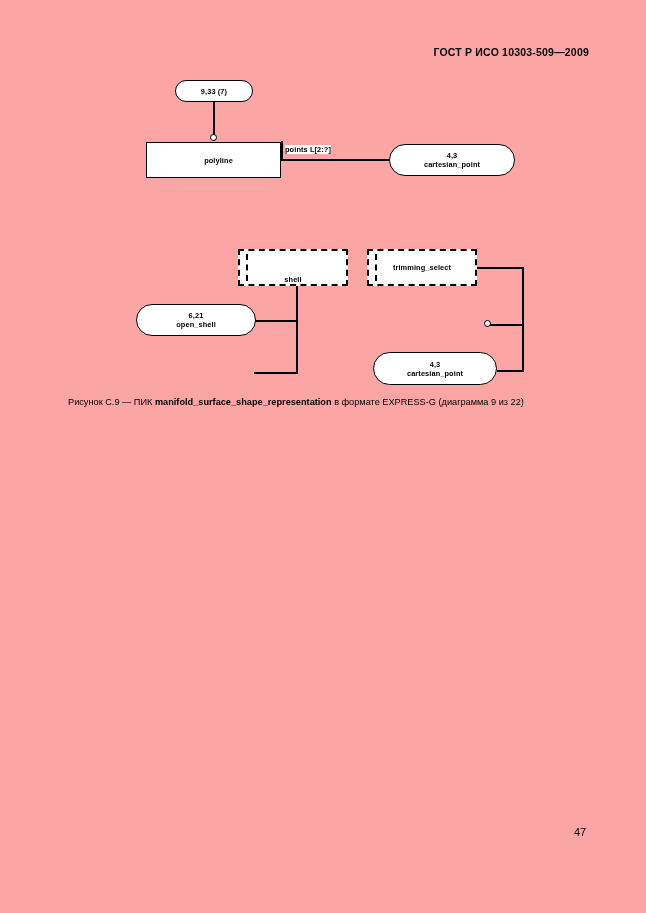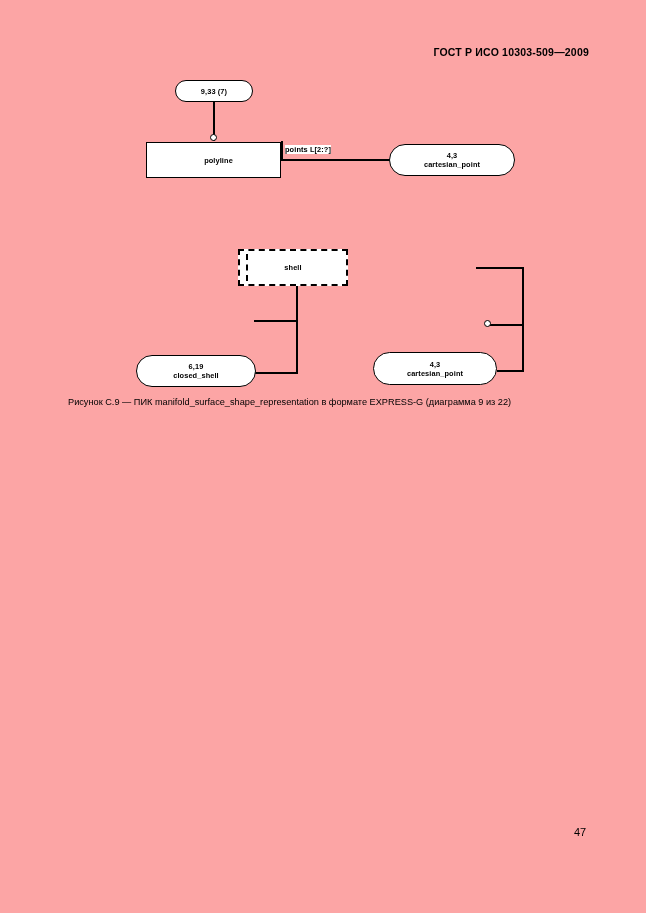--- a/index.html
+++ b/index.html
@@ -43,21 +43,21 @@
   .figure-caption {
     position: absolute;
     left: 68px;
     top: 396px;
     width: 530px;
     font-size: 9.2px;
     line-height: 13px;
     white-space: nowrap;
   }
   .figure-caption b {
-    font-weight: normal;
+    font-weight: bold;
   }
 
   
   .diagram {
     position: absolute;
     left: 0;
     top: 0;
     width: 646px;
     height: 913px;
   }
@@ -160,35 +160,39 @@
 
     <div class="line v" style="left:281px; top:141px; height:19px;"></div>
 
     <div class="edge-label" style="left:285px; top:145px;">points L[2:?]</div>
 
     <div class="node rounded" style="left:389px; top:144px; width:126px; height:32px;">
       <span class="ln">4,3</span>
       <span class="ln">cartesian_point</span>
     </div>
 
-    <div class="node dashed" style="left:238px; top:249px; width:110px; height:37px;">
+    <div class="node dashed" style="left:238px; top:249px; width:110px; height:37px;justify-content:flex-end;">
       <span class="inner-rule"></span>
       <span class="ln">shell</span>
     </div>
 
     <div class="line v" style="left:296px; top:286px; height:88px;"></div>
     <div class="line h" style="left:254px; top:320px; width:44px;"></div>
     <div class="line h" style="left:254px; top:372px; width:44px;"></div>
 
-
-    <div class="node rounded" style="left:136px; top:355px; width:120px; height:32px;">
-      <span class="ln">6,19</span>
-      <span class="ln">closed_shell</span>
-    </div>
-
+    <div class="node rounded" style="left:136px; top:304px; width:120px; height:32px;">
+      <span class="ln">6,21</span>
+      <span class="ln">open_shell</span>
+    </div>
+
+
+    <div class="node dashed" style="left:367px; top:249px; width:110px; height:37px;">
+      <span class="inner-rule"></span>
+      <span class="ln">trimming_select</span>
+    </div>
 
     <div class="line h" style="left:476px; top:267px; width:48px;"></div>
     <div class="line v" style="left:522px; top:267px; height:104px;"></div>
     <div class="line h" style="left:488px; top:324px; width:36px;"></div>
     <div class="line h" style="left:497px; top:370px; width:27px;"></div>
 
 
     <div class="dot" style="left:484px; top:320px;"></div>
 
     <div class="node rounded" style="left:373px; top:352px; width:124px; height:33px;">

